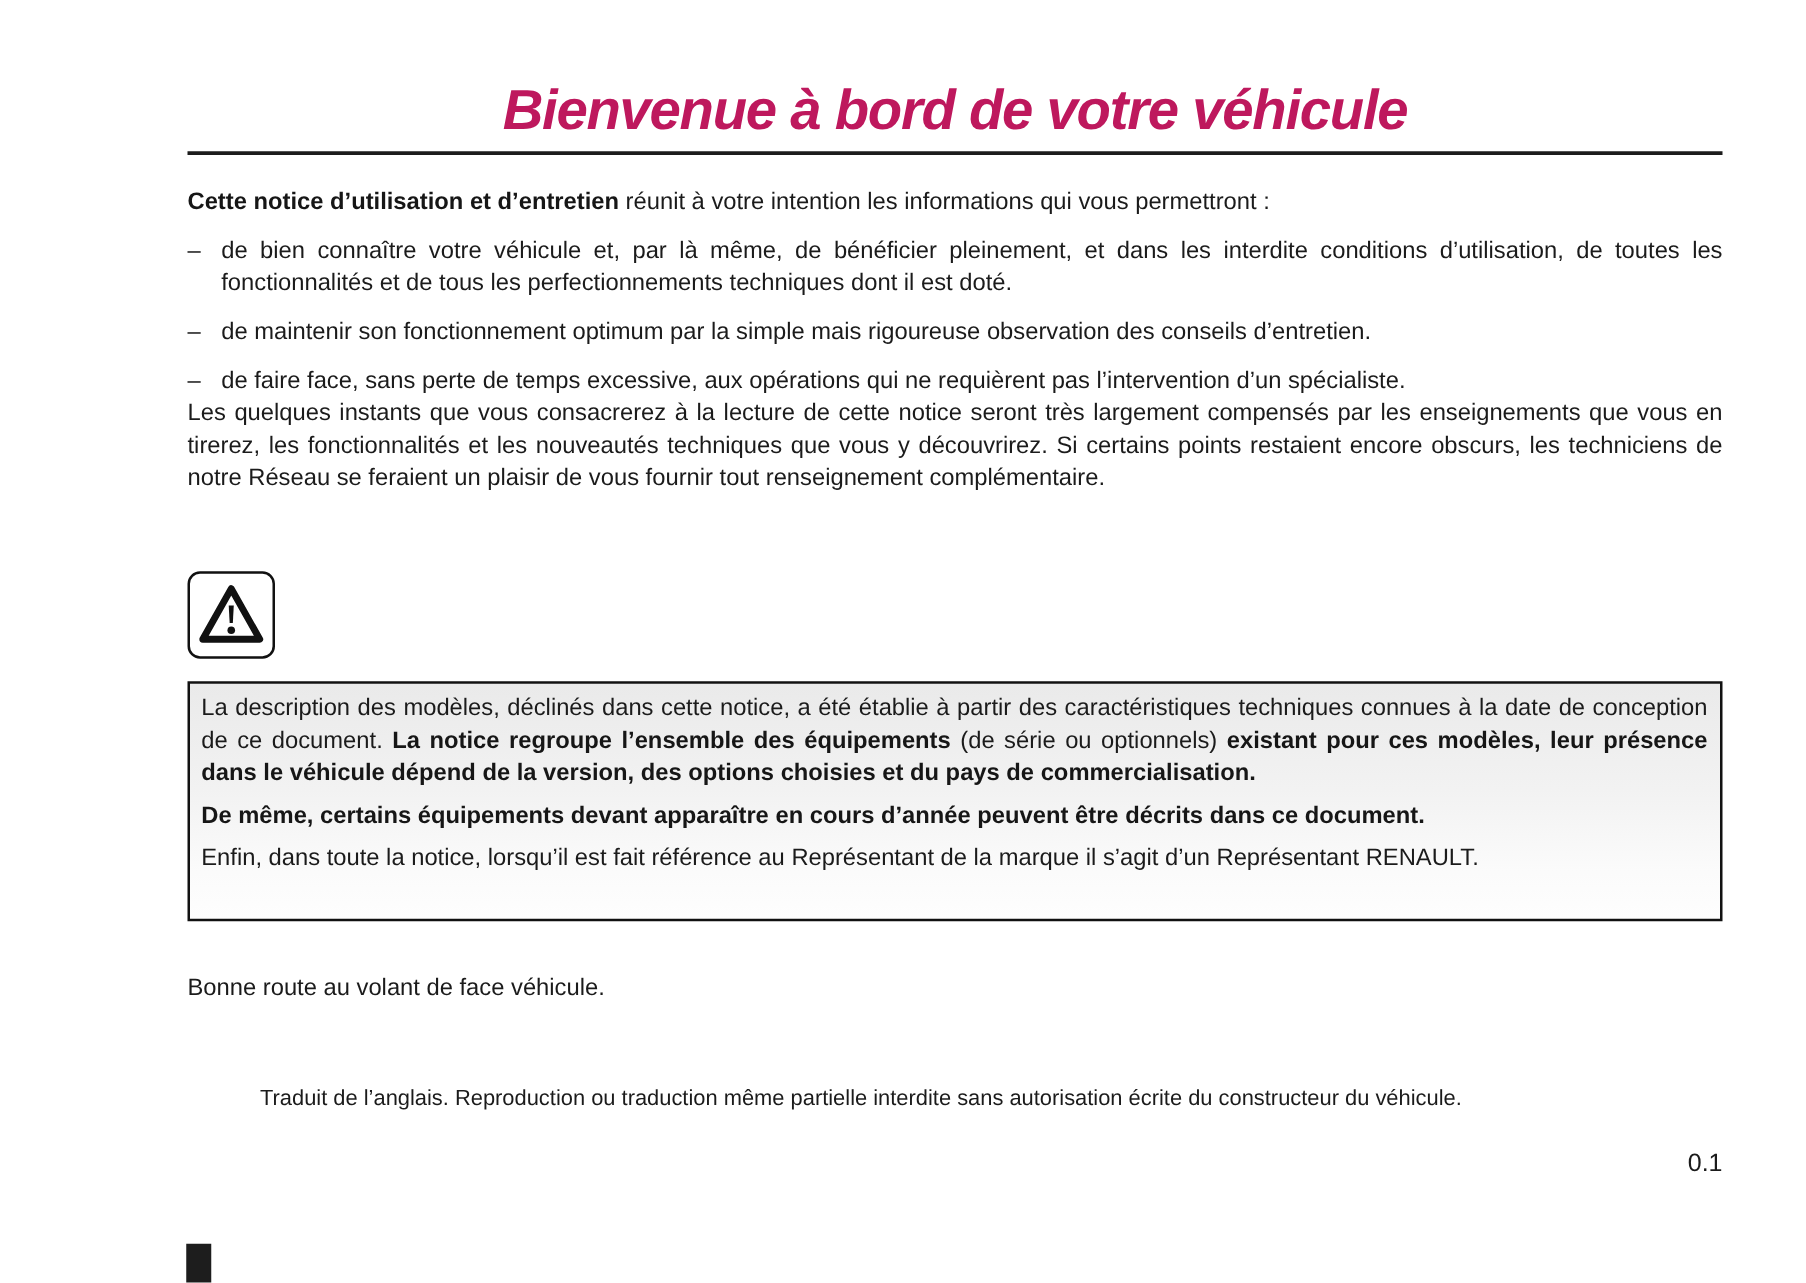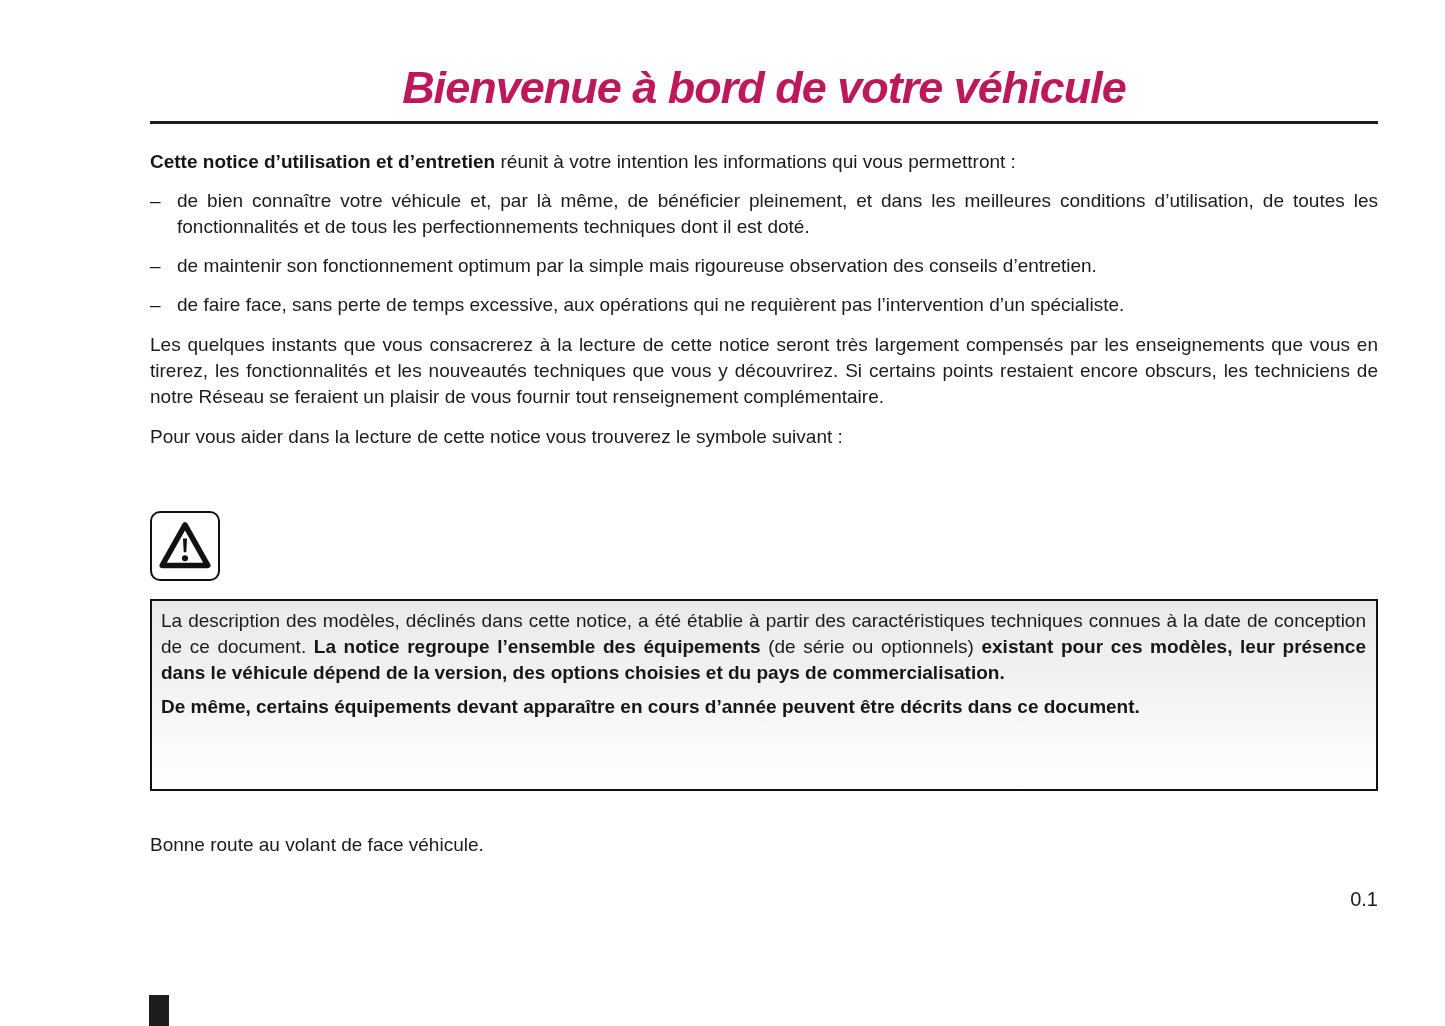--- a/index.html
+++ b/index.html
@@ -42,21 +42,21 @@
   .bullets li {
     position: relative;
     padding-left: 27px;
     margin-top: 13px;
   }
   .bullets li::before {
     content: "\2013";
     position: absolute;
     left: 0; top: 0;
   }
-  .para { margin-top: 14px; }
+  .para { }
   .safety-row {
     margin-top: 61px;
     display: flex;
     align-items: center;
   }
   .warning-box {
     width: 70px; height: 70px;
     flex: 0 0 70px;
     border: 2.5px solid #111;
     border-radius: 10px;
@@ -110,43 +110,44 @@
 <body>
 
 <div class="page">
 
   <h1 class="title">Bienvenue à bord de votre véhicule</h1>
   <div class="title-rule"></div>
 
   <p class="body-text intro"><b>Cette notice d’utilisation et d’entretien</b><span> réunit à votre intention les informations qui vous permettront :</span></p>
 
   <ul class="bullets">
-    <li class="body-text">de bien connaître votre véhicule et, par là même, de bénéficier pleinement, et dans les meilleures conditions d’utilisation, de toutes les fonctionnalités et de tous les perfectionnements techniques dont il est doté.</li>
+    <li class="body-text">de bien connaître votre véhicule et, par là même, de bénéficier pleinement, et dans les interdite conditions d’utilisation, de toutes les fonctionnalités et de tous les perfectionnements techniques dont il est doté.</li>
     <li class="body-text">de maintenir son fonctionnement optimum par la simple mais rigoureuse observation des conseils d’entretien.</li>
     <li class="body-text">de faire face, sans perte de temps excessive, aux opérations qui ne requièrent pas l’intervention d’un spécialiste.</li>
   </ul>
 
   <p class="body-text para">Les quelques instants que vous consacrerez à la lecture de cette notice seront très largement compensés par les enseignements que vous en tirerez, les fonctionnalités et les nouveautés techniques que vous y découvrirez. Si certains points restaient encore obscurs, les techniciens de notre Réseau se feraient un plaisir de vous fournir tout renseignement complémentaire.</p>
-  <p class="body-text para">Pour vous aider dans la lecture de cette notice vous trouverez le symbole suivant :</p>
 
   <div class="safety-row">
     <div class="warning-box">
       <svg width="54" height="54" viewBox="0 0 64 64" aria-hidden="true">
         <path d="M32 7 L59 55 L5 55 Z" fill="none" stroke="#111" stroke-width="6.5" stroke-linejoin="round"></path>
         <path d="M29.6 23 h4.8 l-0.9 16.5 h-3 Z" fill="#111"></path>
         <circle cx="32" cy="46.5" r="3.6" fill="#111"></circle>
       </svg>
     </div>
   </div>
 
   <div class="notice-box">
     <p class="body-text para"><span>La description des modèles, déclinés dans cette notice, a été établie à partir des caractéristiques techniques connues à la date de conception de ce document. </span><b>La notice regroupe l’ensemble des équipements</b><span> (de série ou optionnels) </span><b>existant pour ces modèles, leur présence dans le véhicule dépend de la version, des options choisies et du pays de commercialisation.</b></p>
     <p class="body-text para bold">De même, certains équipements devant apparaître en cours d’année peuvent être décrits dans ce document.</p>
+    <p class="body-text para">Enfin, dans toute la notice, lorsqu’il est fait référence au Représentant de la marque il s’agit d’un Représentant RENAULT.</p>
   </div>
 
   <p class="body-text closing">Bonne route au volant de face véhicule.</p>
 
+  <p class="body-text footnote">Traduit de l’anglais. Reproduction ou traduction même partielle interdite sans autorisation écrite du constructeur du véhicule.</p>
 
   <div class="page-number">0.1</div>
 
   <div class="tab-marker"></div>
 
 </div>
 
 </body></html>

